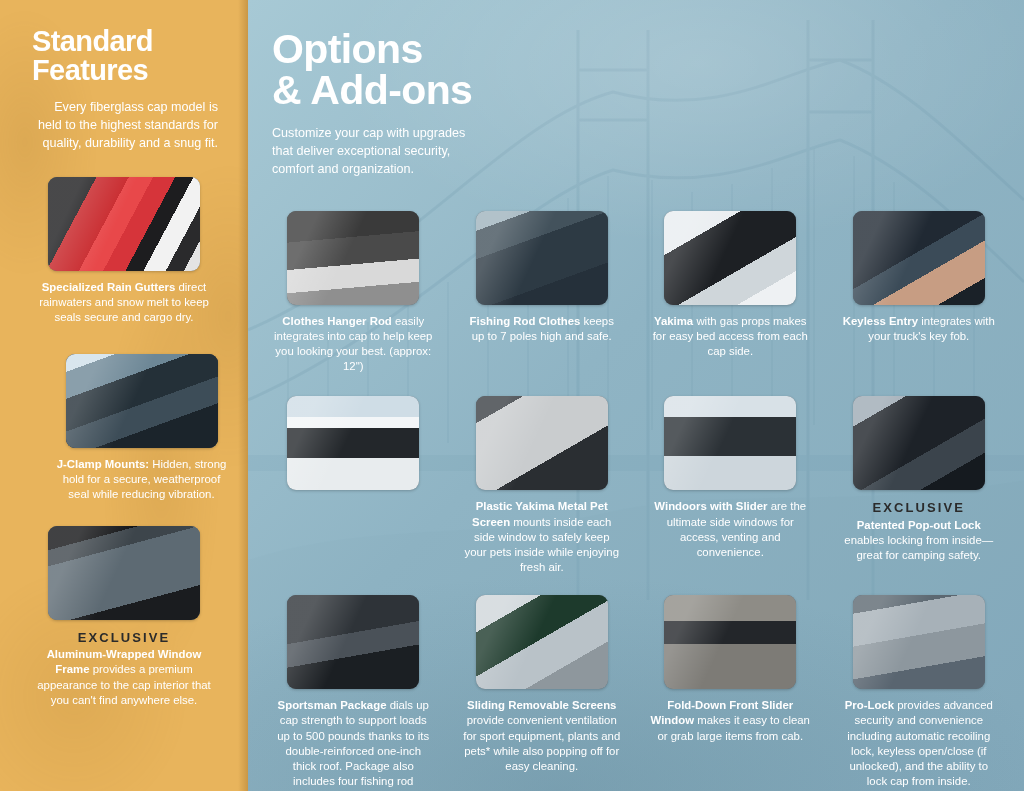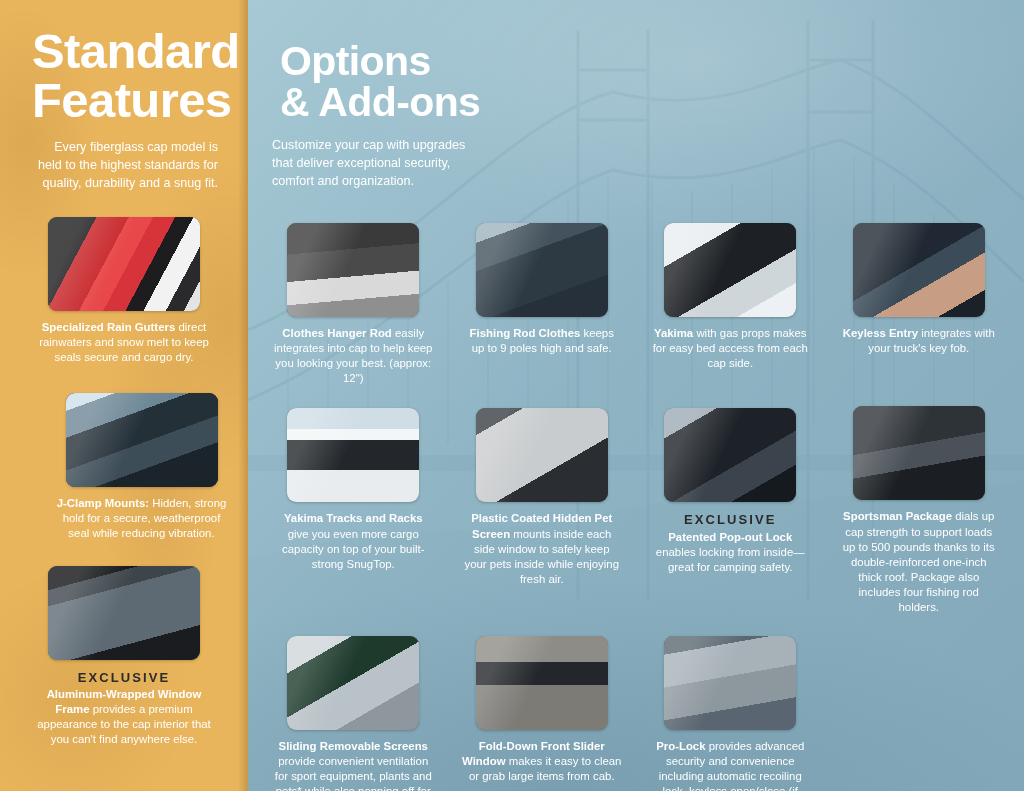--- a/index.html
+++ b/index.html
@@ -69,27 +69,26 @@
   
   .head-wrap { position: relative; z-index: 3; }
 
   h1.title {
     color: #ffffff;
     font-weight: 700;
     letter-spacing: -0.6px;
     line-height: 0.99;
   }
   .left-panel h1.title {
-    font-size: 49px;
+    font-size: 29px;
     padding: 27px 0 0 32px;
   }
   .right-panel h1.title {
     font-size: 41px;
-    padding: 41px 0 0 24px;
-    margin-left: 8px;
+    padding: 29px 0 0 24px;
   }
   p.subtitle {
     color: #ffffff;
     font-size: 12.6px;
     line-height: 1.42;
     font-weight: 400;
   }
   .left-panel p.subtitle { padding: 15px 30px 0 32px; text-align: right; }
   .right-panel p.subtitle { padding: 15px 30px 0 24px; width: 270px; }
 
@@ -301,21 +300,21 @@
           <b>Clothes Hanger Rod</b><span> easily integrates into cap to help keep you looking your best. (approx: 12")</span>
         </div>
       </div>
 
       <div class="item">
         <div class="photo">
             <div class="ph ph-fishrod"></div>
             <div class="glass"></div>
           </div>
         <div class="cap">
-          <b>Fishing Rod Clothes</b><span> keeps up to 9 poles high and safe.</span>
+          <b>Fishing Rod Clothes</b><span> keeps up to 7 poles high and safe.</span>
         </div>
       </div>
 
       <div class="item">
         <div class="photo">
             <div class="ph ph-windoor"></div>
             <div class="glass"></div>
           </div>
         <div class="cap">
           <b>Yakima</b><span> with gas props makes for easy bed access from each cap side.</span>
@@ -330,35 +329,41 @@
         <div class="cap">
           <b>Keyless Entry</b><span> integrates with your truck's key fob.</span>
         </div>
       </div>
 
       <div class="item" style="margin-top:16px;">
         <div class="photo">
             <div class="ph ph-yakima"></div>
             <div class="glass"></div>
           </div>
-        <div class="cap">
-          <b>Yakima Tracks and Racks</b><span> give you even more cargo capacity on top of your built-strong SnugTop.</span>
-        </div>
       </div>
 
       <div class="item" style="margin-top:16px;">
         <div class="photo">
             <div class="ph ph-petscreen"></div>
             <div class="glass"></div>
           </div>
         <div class="cap">
-          <b>Plastic Coated Hidden Pet Screen</b><span> mounts inside each side window to safely keep your pets inside while enjoying fresh air.</span>
-        </div>
-      </div>
-
+          <b>Plastic Yakima Metal Pet Screen</b><span> mounts inside each side window to safely keep your pets inside while enjoying fresh air.</span>
+        </div>
+      </div>
+
+      <div class="item" style="margin-top:16px;">
+        <div class="photo">
+            <div class="ph ph-wslider"></div>
+            <div class="glass"></div>
+          </div>
+        <div class="cap">
+          <b>Windoors with Slider</b><span> are the ultimate side windows for access, venting and convenience.</span>
+        </div>
+      </div>
 
       <div class="item" style="margin-top:16px;">
         <div class="photo">
             <div class="ph ph-popout"></div>
             <div class="glass"></div>
           </div>
         <div class="cap">
           <span class="excl">EXCLUSIVE</span>
           <b>Patented Pop-out Lock</b><span> enables locking from inside—great for camping safety.</span>
         </div>

